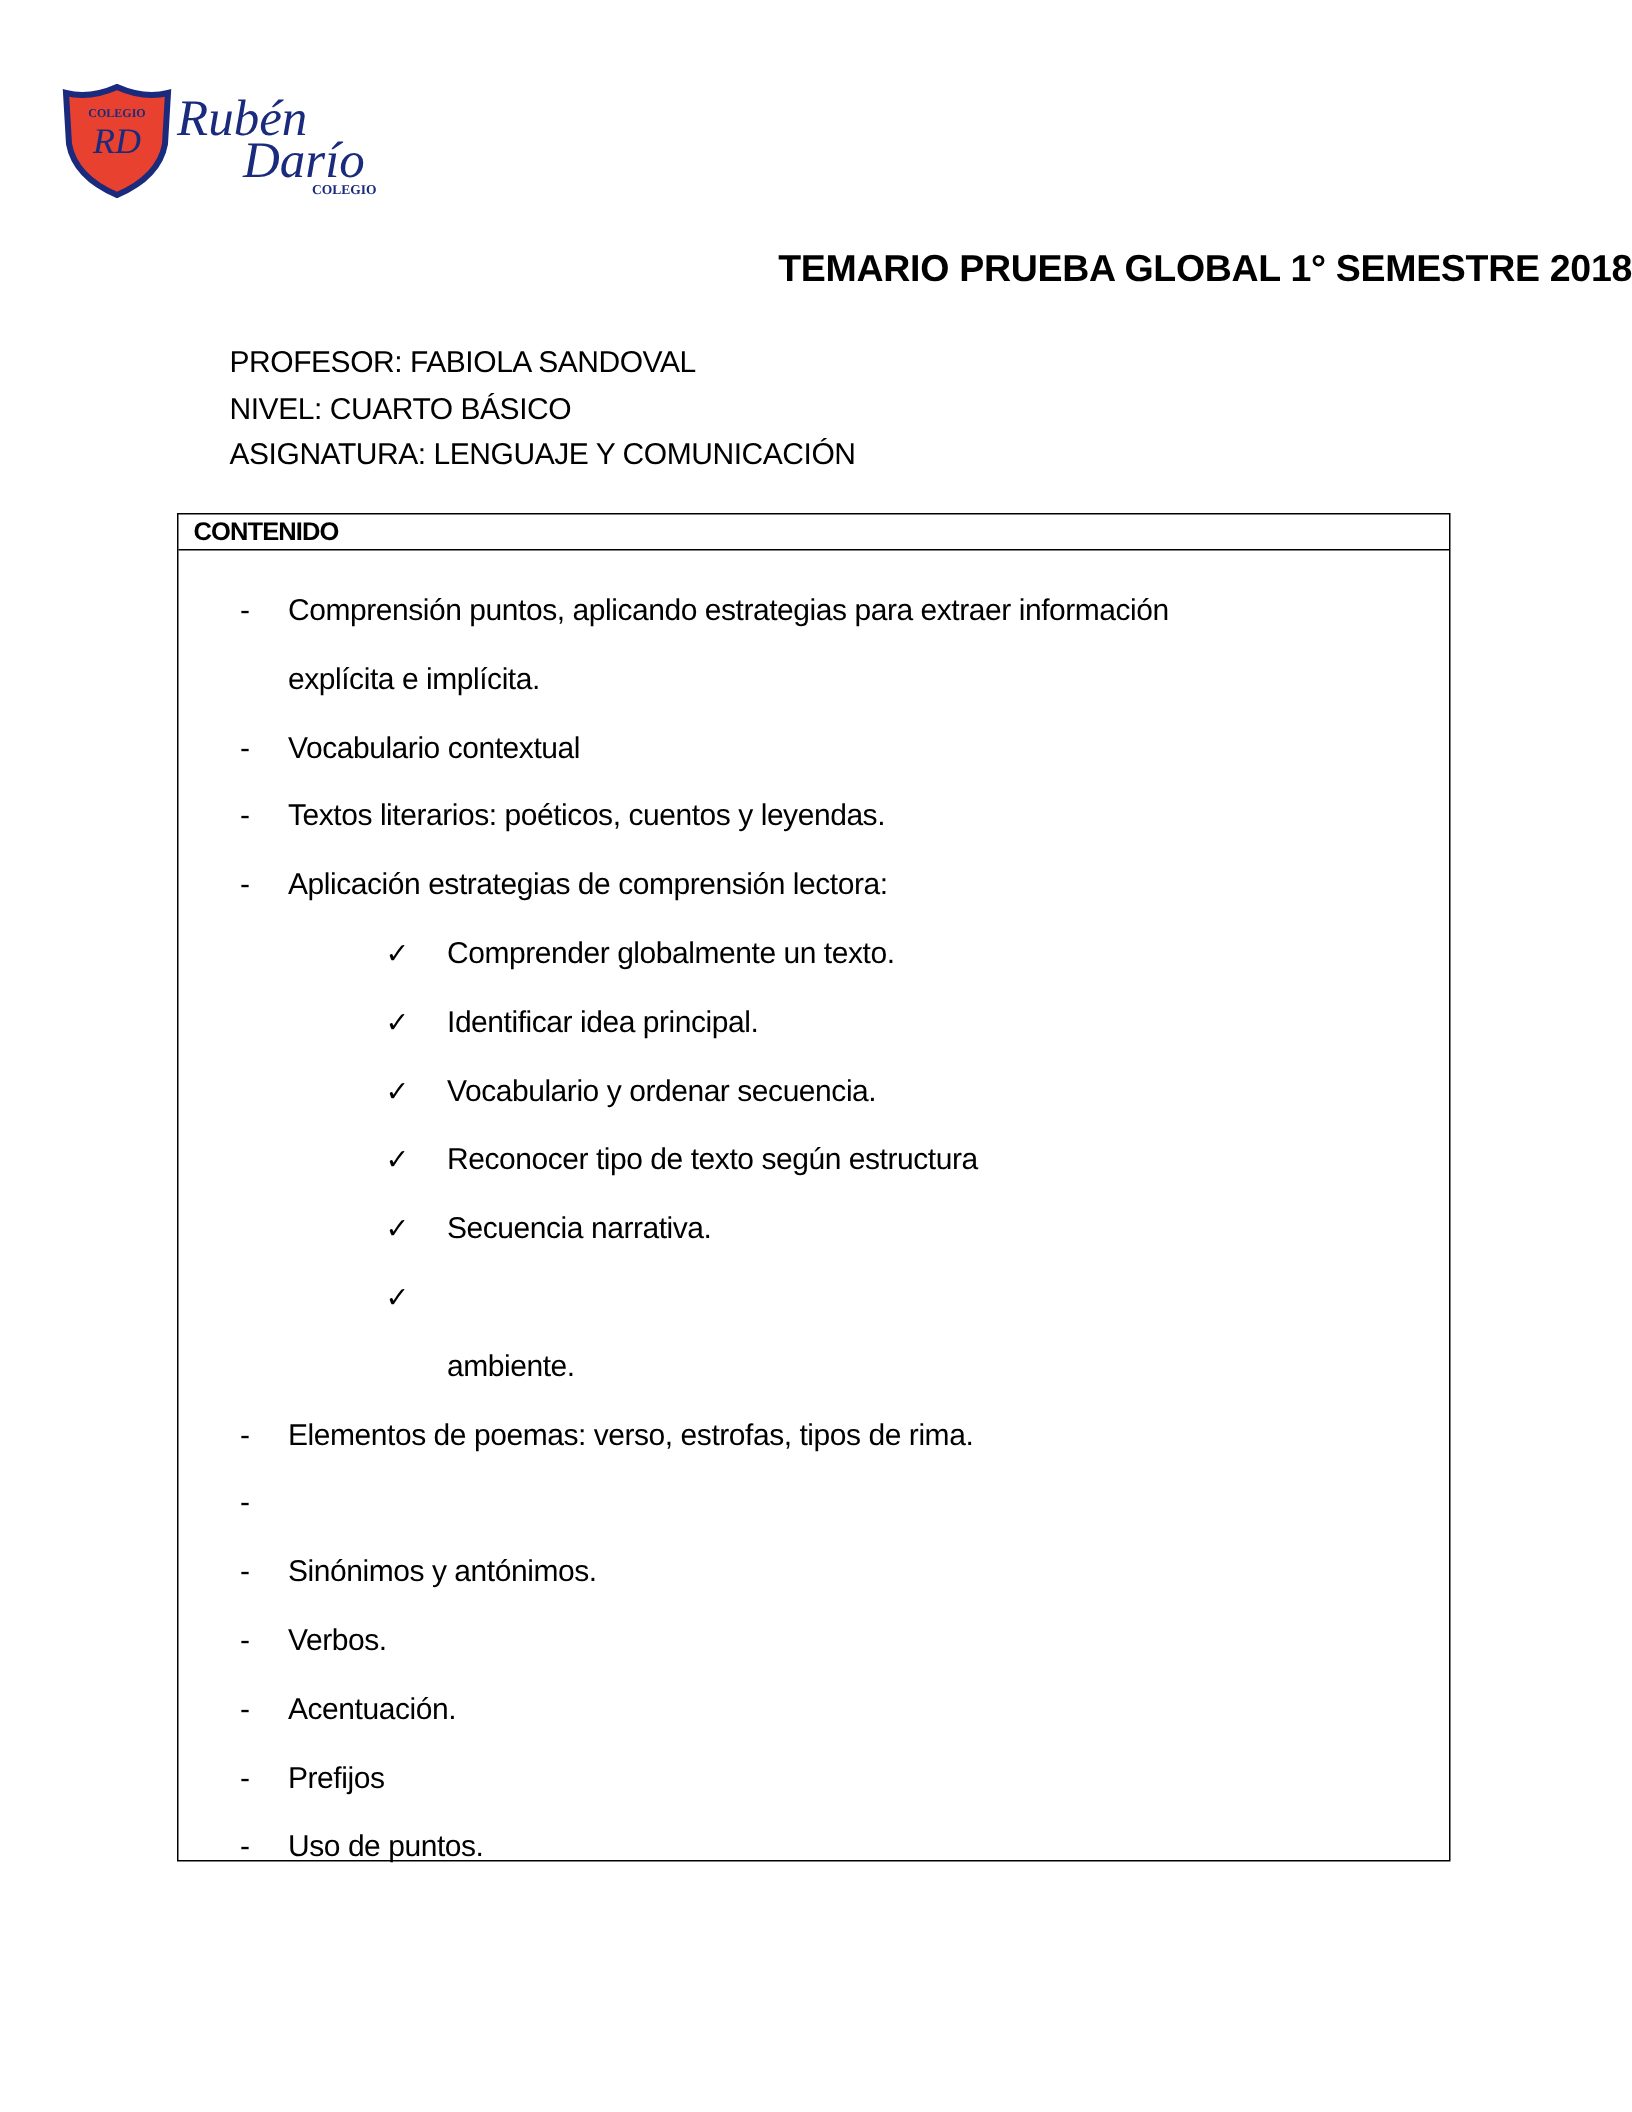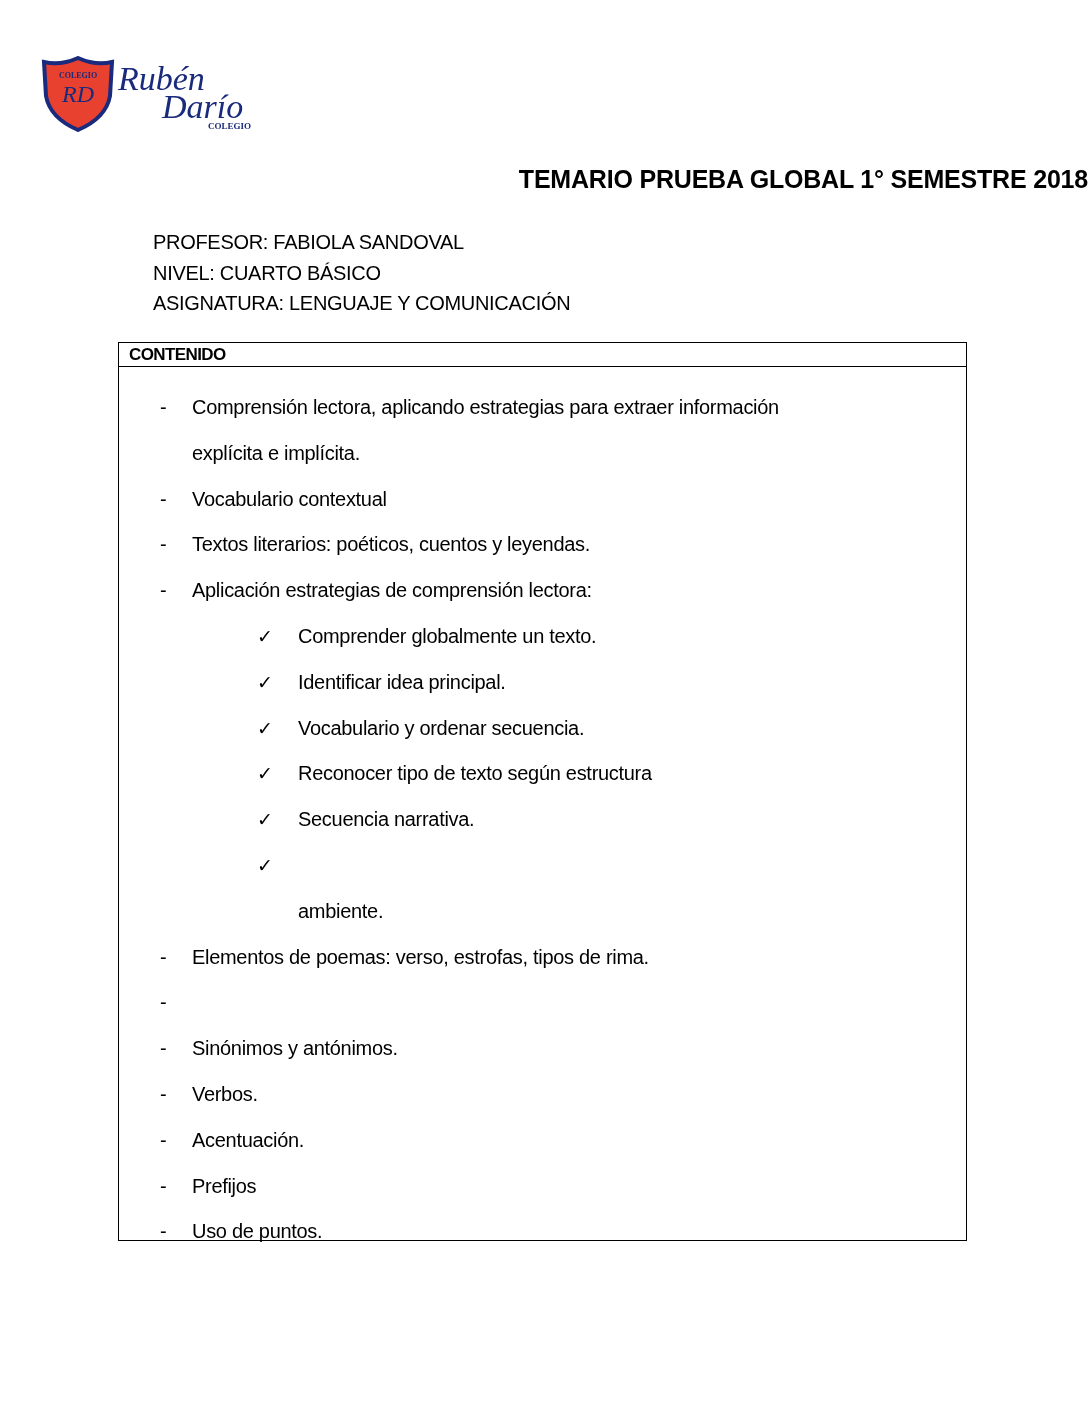--- a/index.html
+++ b/index.html
@@ -118,21 +118,21 @@
   <div>PROFESOR: FABIOLA SANDOVAL</div>
   <div>NIVEL: CUARTO BÁSICO</div>
   <div>ASIGNATURA: LENGUAJE Y COMUNICACIÓN</div>
 </div>
 
 <div class="content-table">
   <div class="content-header">CONTENIDO</div>
   <div class="items" id="items">
       <div class="row" style="top: 29px; left: 0px; width: 100%; height: 30px;">
         <span class="dash">-</span>
-        <span class="txt-main">Comprensión lectora, aplicando estrategias para extraer información</span>
+        <span class="txt-main">Comprensión puntos, aplicando estrategias para extraer información</span>
       </div>
       <div class="row" style="top: 74.8px; left: 0px; width: 100%; height: 30px;">
         <span class="txt-main">explícita e implícita.</span>
       </div>
       <div class="row" style="top: 120.6px; left: 0px; width: 100%; height: 30px;">
         <span class="dash">-</span>
         <span class="txt-main">Vocabulario contextual</span>
       </div>
       <div class="row" style="top: 166.4px; left: 0px; width: 100%; height: 30px;">
         <span class="dash">-</span>

